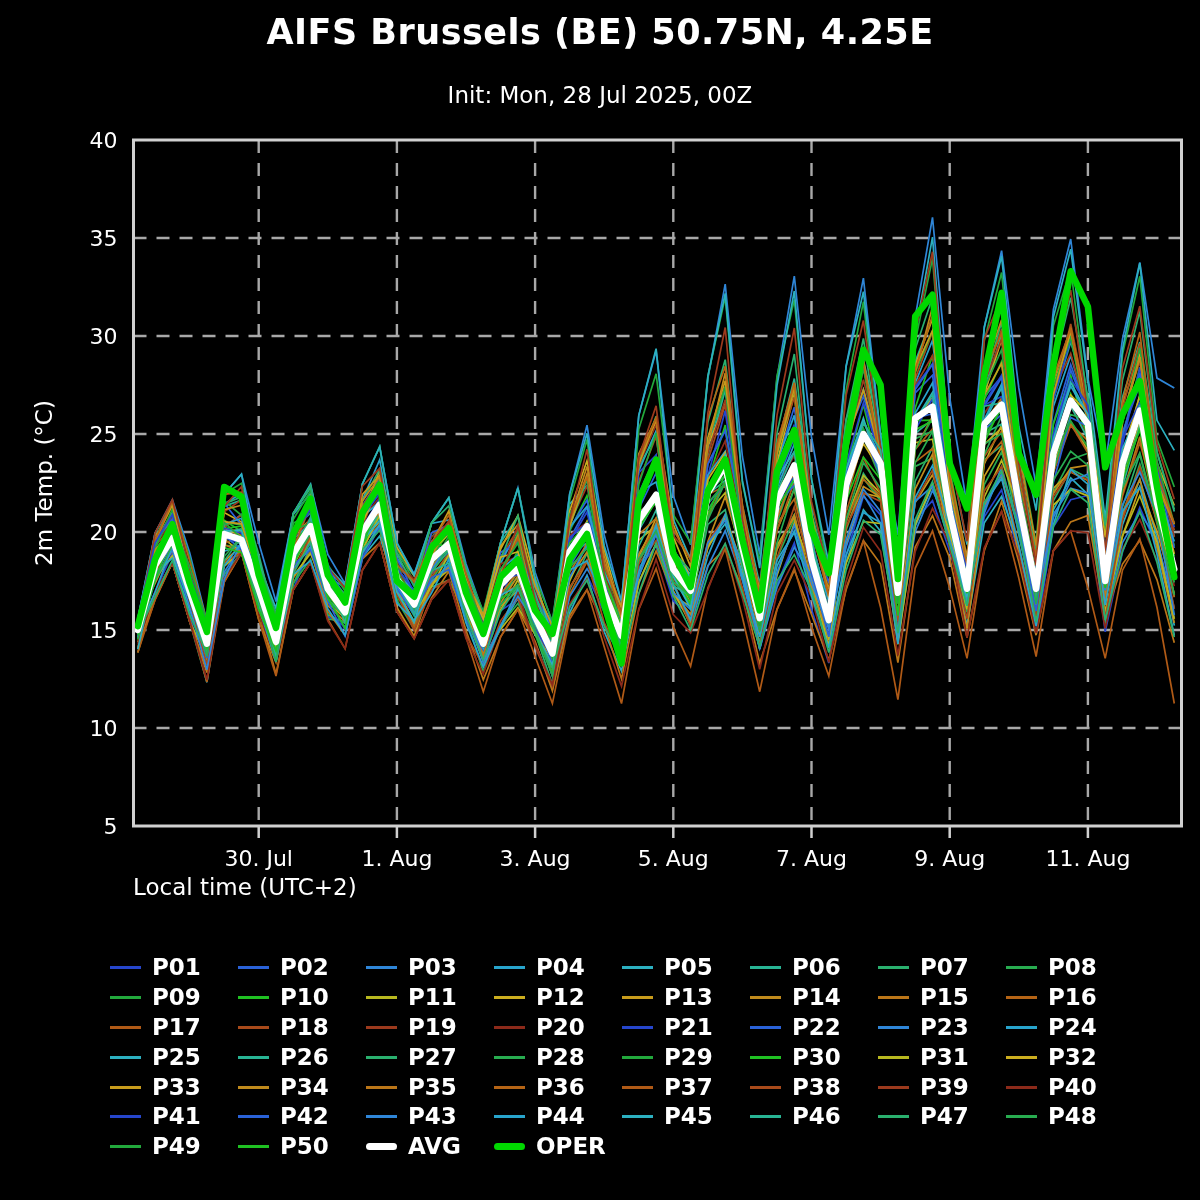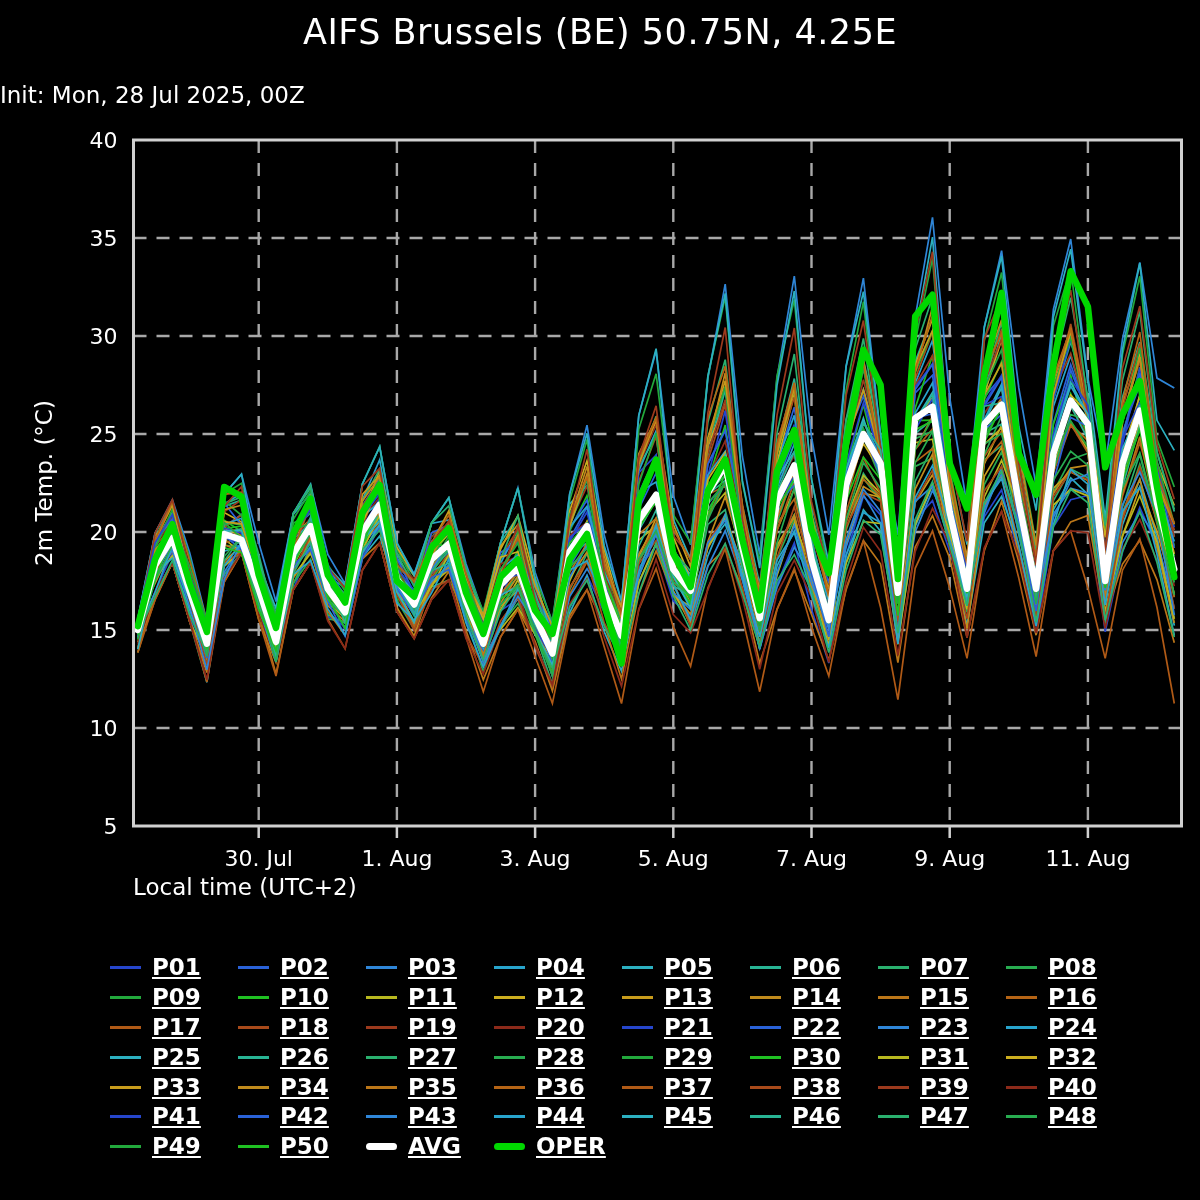--- a/index.html
+++ b/index.html
@@ -1,26 +1,26 @@
 <!DOCTYPE html>
 <html><head>
 <meta charset="utf-8">
 <style>
   html,body{margin:0;padding:0;background:#000;}
   .page{position:relative;width:1200px;height:1200px;background:#000;overflow:hidden;
         font-family:"DejaVu Sans","Liberation Sans",sans-serif;color:#fff;}
   .title{position:absolute;top:12px;left:0;width:1200px;text-align:center;
-         font-size:35px;font-weight:400;letter-spacing:0.5px;}
-  .subtitle{position:absolute;top:82px;left:0;width:1200px;font-size:23px;}
+         font-size:35px;font-weight:700;letter-spacing:0.5px;}
+  .subtitle{position:absolute;top:82px;left:0;width:1200px;text-align:center;font-size:23px;}
   .ylabel{position:absolute;left:44px;top:483px;transform:translate(-50%,-50%) rotate(-90deg);
           white-space:nowrap;font-size:23px;}
   .xlabel{position:absolute;top:874px;left:133px;width:1049px;font-size:23px;}
   svg.chart{position:absolute;left:0;top:0;}
   .legend{position:absolute;left:102px;top:953px;display:grid;
-          grid-template-columns:repeat(8,128px);grid-auto-rows:29.8px;text-decoration:underline;}
+          grid-template-columns:repeat(8,128px);grid-auto-rows:29.8px;}
   .legend-item{display:flex;align-items:center;}
   .swatch{width:31px;height:3px;margin-left:8px;margin-right:11px;flex:0 0 auto;}
   .swatch.thick{height:7px;border-radius:3.5px;}
   .legend-label{font-size:23px;font-weight:bold;line-height:1;}
   .watermark{position:absolute;right:20px;top:1148px;font-size:40px;color:#f2f2f2;}
 </style>
 </head>
 <body>
 
 <div class="page">

